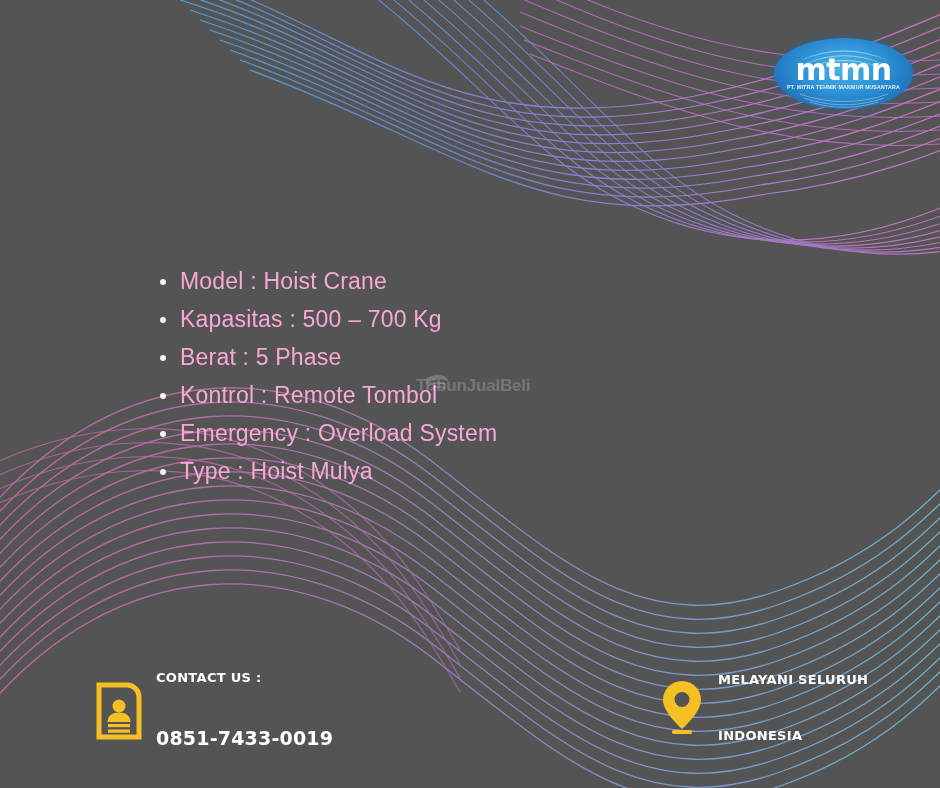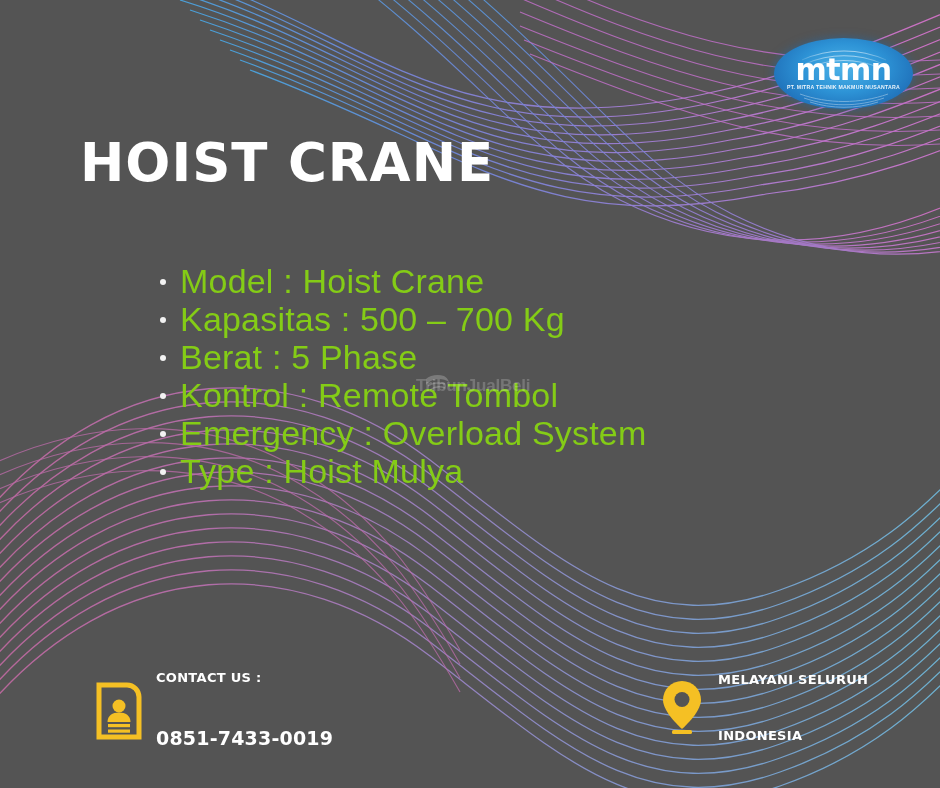--- a/index.html
+++ b/index.html
@@ -105,22 +105,22 @@
     top: 262px;
     margin: 0;
     padding: 0;
     list-style: none;
   }
   .spec-item {
     position: relative;
     height: 38px;
     line-height: 38px;
     padding-left: 23px;
-    color: #84cc16;
-    font-size: 34px;
+    color: #f9a8d4;
+    font-size: 23px;
     font-weight: 300;
     letter-spacing: 0.2px;
     white-space: nowrap;
     font-family: "Liberation Sans", sans-serif;
   }
   .spec-item::before {
     content: "";
     position: absolute;
     left: 3px;
     top: 17px;
@@ -278,21 +278,20 @@
       <g fill="none" stroke="#ffffff" stroke-width="1" opacity="0.35">
         <path d="M26,56 C54,66 86,66 114,56"></path>
         <path d="M30,60 C56,69 84,69 110,60"></path>
         <path d="M36,64 C58,71 82,71 104,64"></path>
       </g>
     </svg>
     <div class="logo-word">mtmn</div>
     <div class="logo-tag">PT. MITRA TEHNIK MAKMUR NUSANTARA</div>
   </div>
 
-  <div class="title-main">HOIST CRANE</div>
 
   <ul class="spec-list">
     <li class="spec-item">Model : Hoist Crane</li>
     <li class="spec-item">Kapasitas : 500 – 700 Kg</li>
     <li class="spec-item">Berat : 5 Phase</li>
     <li class="spec-item">Kontrol : Remote Tombol</li>
     <li class="spec-item">Emergency : Overload System</li>
     <li class="spec-item">Type : Hoist Mulya</li>
   </ul>
 

